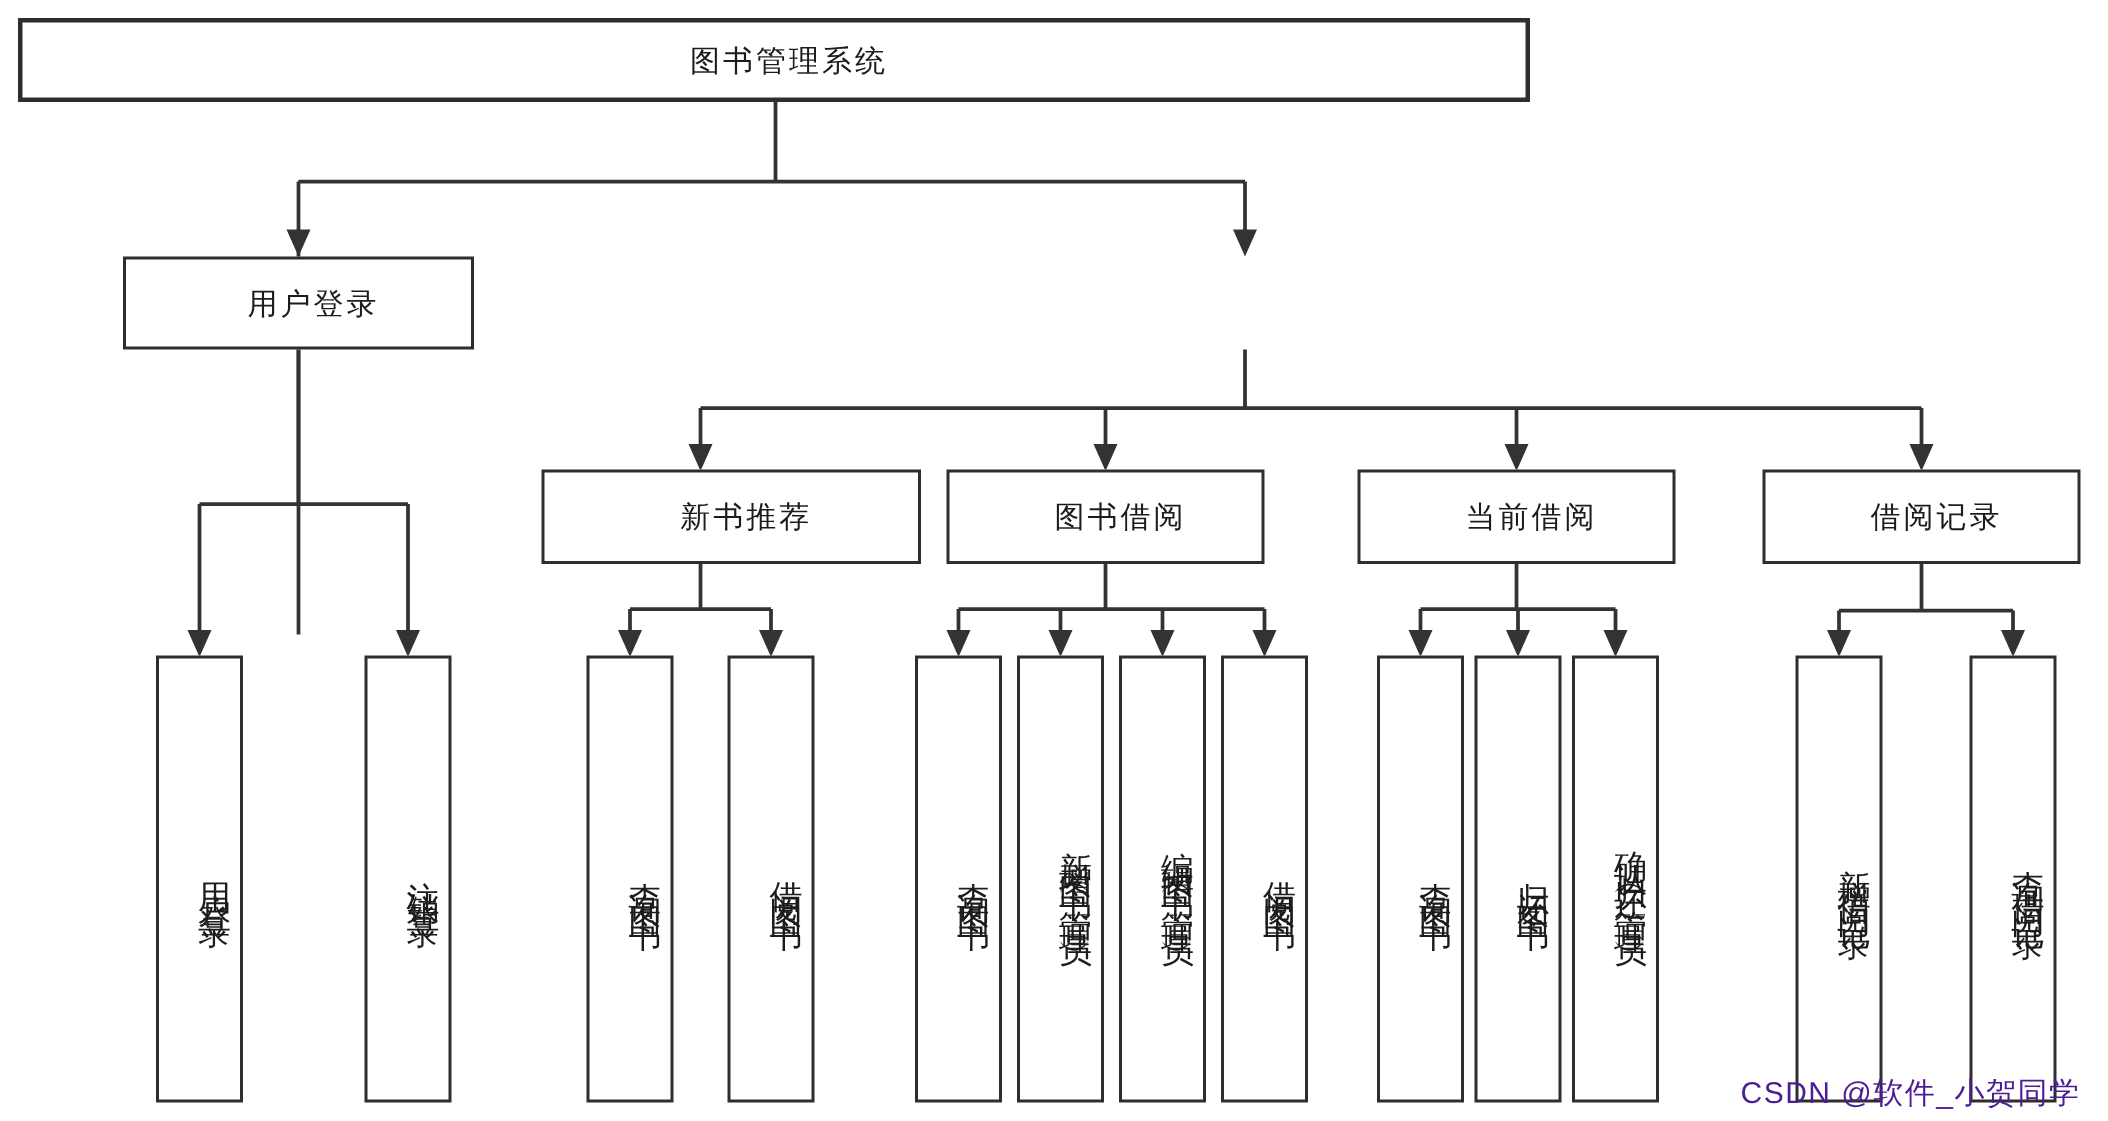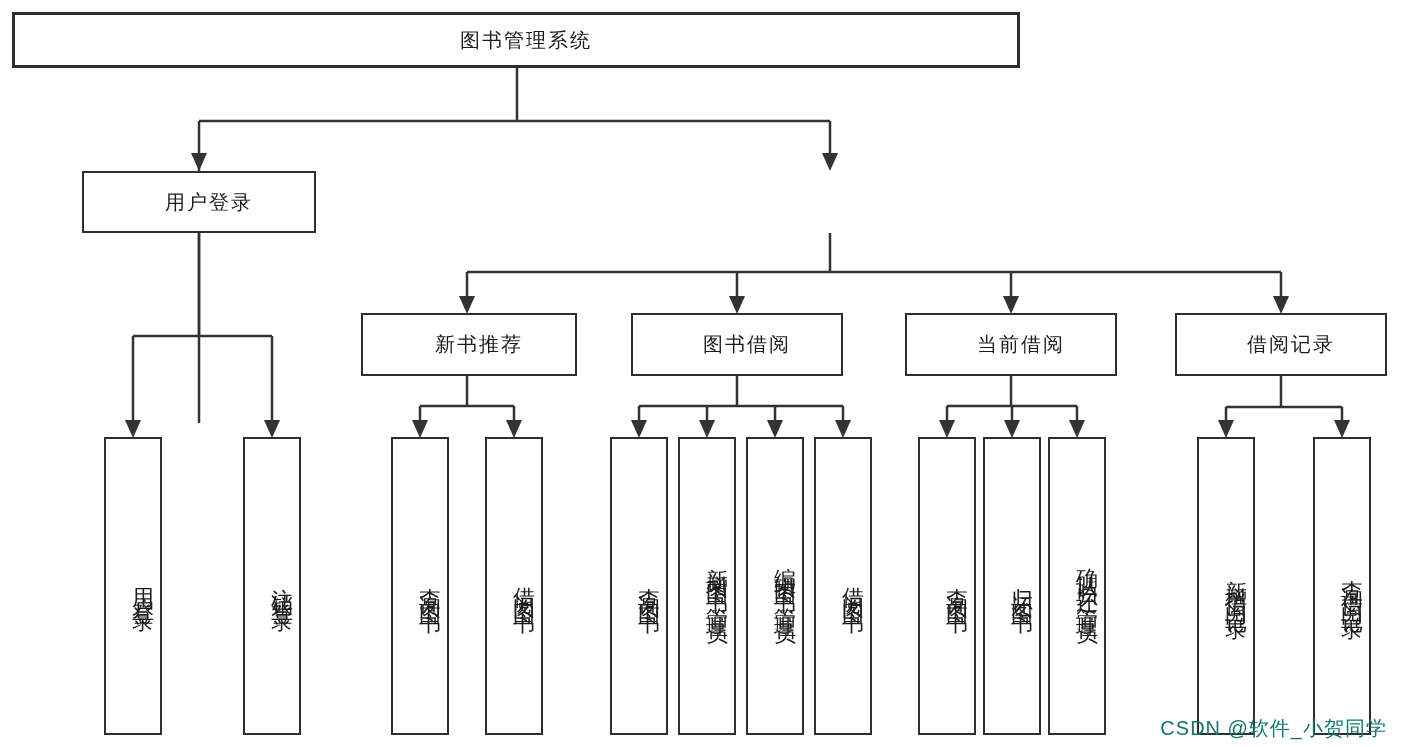--- a/index.html
+++ b/index.html
@@ -24,21 +24,21 @@
   .node.v{
     writing-mode:vertical-rl;
     text-orientation:mixed;
     font-size:22px;
     letter-spacing:8px;
     line-height:1;
   }
   .node .lbl{white-space:nowrap;}
   .watermark{
     position:absolute;right:18px;bottom:5px;
-    font-size:20px;color:#0f766e;letter-spacing:1px;
+    font-size:20px;color:#4c1d95;letter-spacing:1px;
     z-index:5;
   }
 </style>
 </head>
 <body>
 
 <div class="canvas">
 
   <svg class="wires" width="1405" height="747" viewBox="0 0 1405 747">
     <g stroke="#333333" stroke-width="2.5" fill="none">
@@ -74,21 +74,21 @@
   </svg>
 
   <div class="node root h" style="left:12px;top:12px;width:1008px;height:56px;">
     <span class="lbl">图书管理系统</span>
   </div>
 
   <div class="node h" style="left:82px;top:171px;width:234px;height:62px;">
     <span class="lbl">用户登录</span>
   </div>
 
-  <div class="node h" style="left:361px;top:313px;width:216px;height:63px;">
+  <div class="node h" style="left:361px;top:313px;width:253px;height:63px;">
     <span class="lbl">新书推荐</span>
   </div>
   <div class="node h" style="left:905px;top:313px;width:212px;height:63px;">
     <span class="lbl">当前借阅</span>
   </div>
   <div class="node h" style="left:631px;top:313px;width:212px;height:63px;">
     <span class="lbl">图书借阅</span>
   </div>
   <div class="node h" style="left:1175px;top:313px;width:212px;height:63px;">
     <span class="lbl">借阅记录</span>

